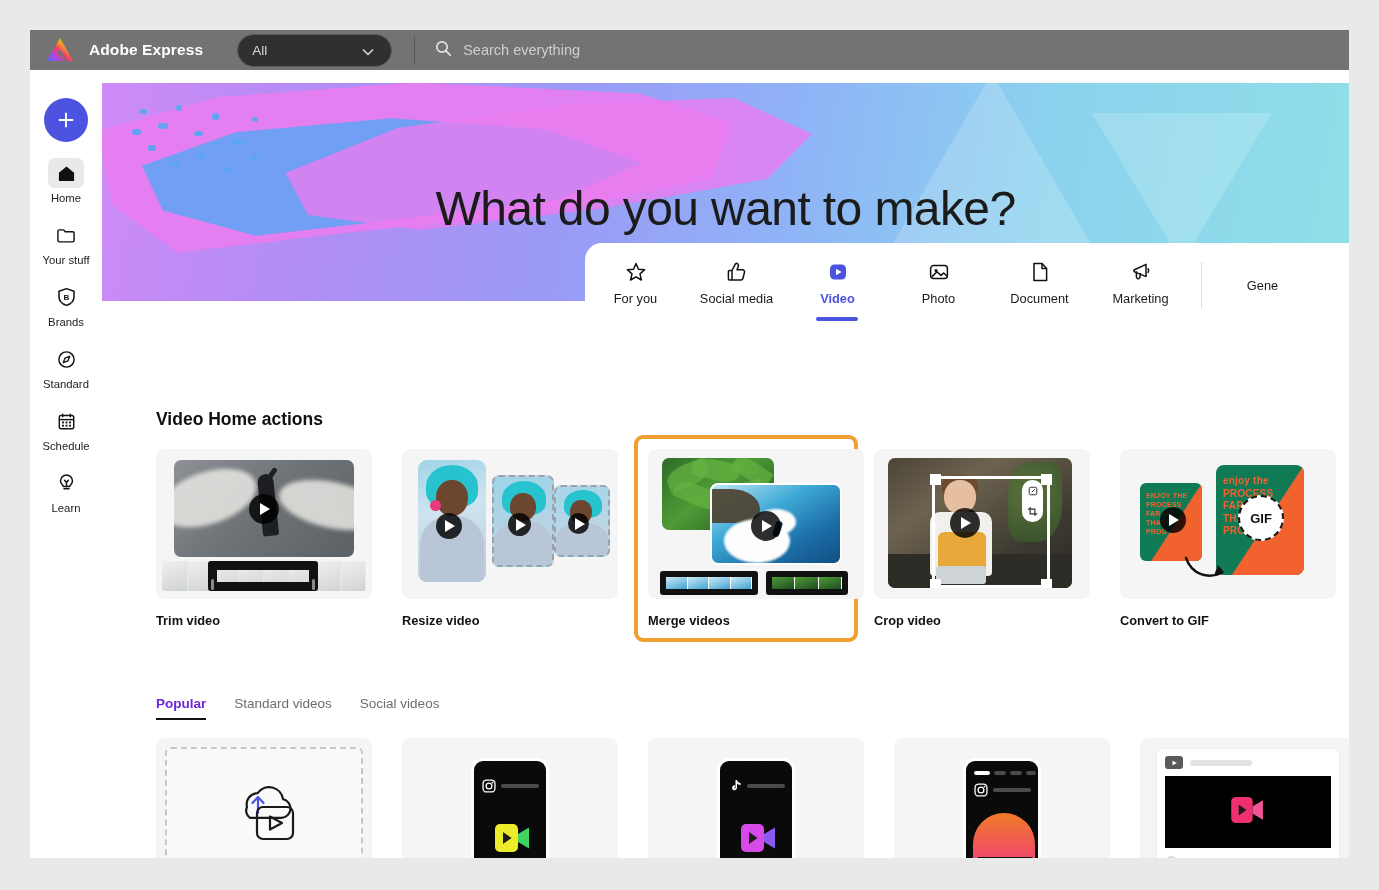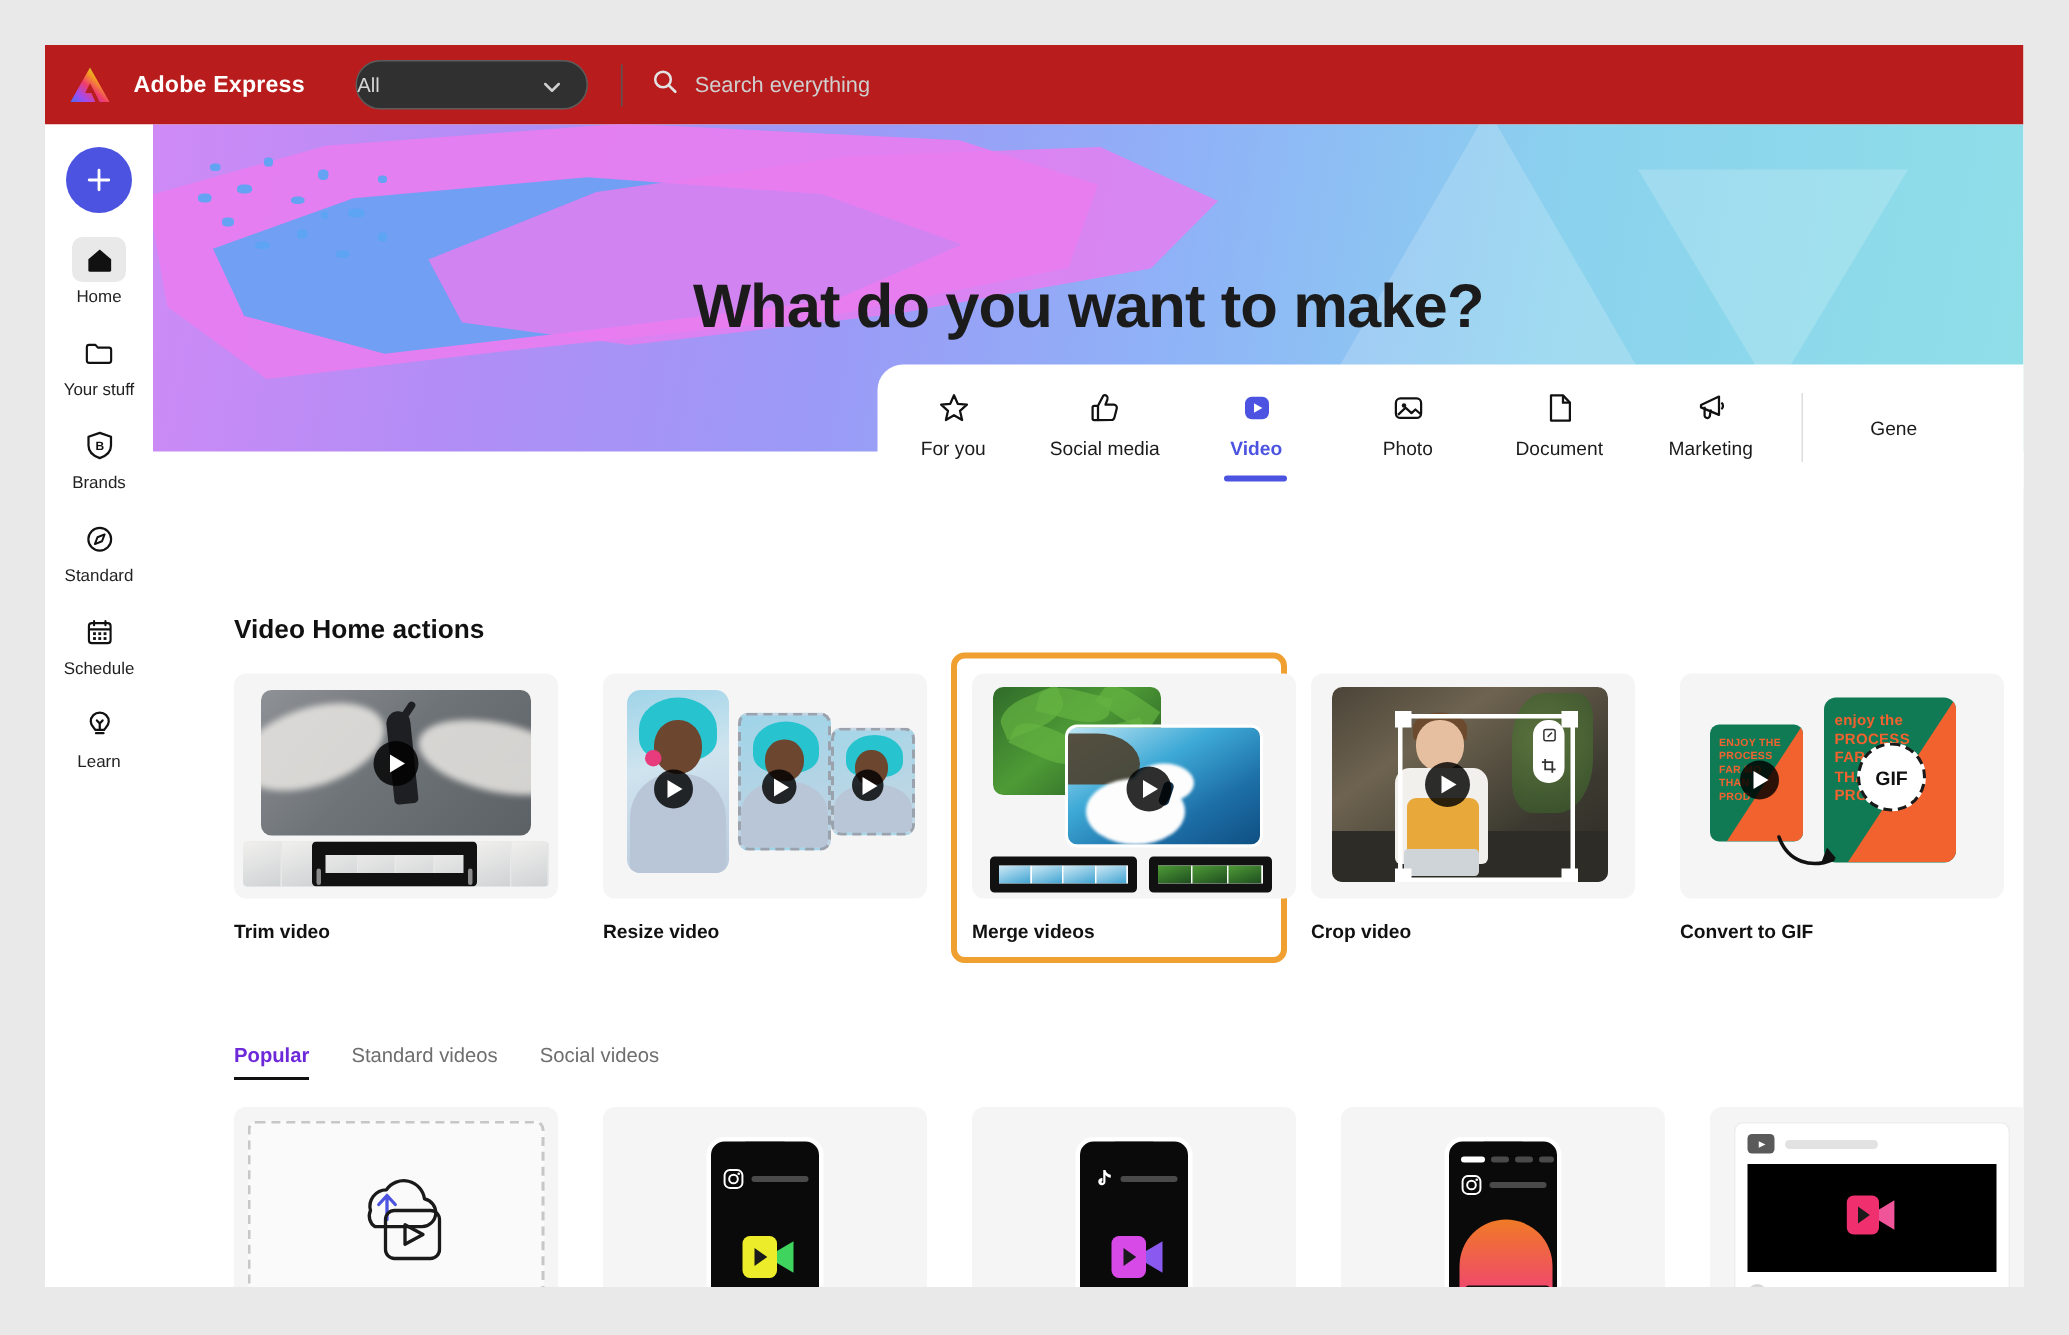--- a/index.html
+++ b/index.html
@@ -13,35 +13,35 @@
 
   
   .app {
     position: absolute; left: 30px; top: 30px;
     width: 1319px; height: 828px;
     background: #ffffff; overflow: hidden;
   }
 
   
   .topbar {
-    position: absolute; left: 0; top: 0; width: 1319px; height: 53px;
-    background: #b91c1c; display: flex; align-items: center;
+    position: absolute; left: 0; top: 0; width: 1319px; height: 40px;
+    background: #737373; display: flex; align-items: center;
   }
   .logo-wrap { margin-left: 13px; width: 34px; height: 34px;
     display: flex; align-items: center; justify-content: center; }
   .brand {
     color: #fff; font-size: 15.5px; font-weight: bold;
     margin-left: 12px; letter-spacing: .1px;
   }
   .scope-pill {
     margin-left: 34px; width: 155px; height: 33px; border-radius: 17px;
     background: #303030; border: 1px solid #5c5c5c;
     display: flex; align-items: center; position: relative;
   }
-  .scope-label { color: #d6d6d6; font-size: 13.5px; margin-left: 0; }
+  .scope-label { color: #d6d6d6; font-size: 13.5px; margin-left: 14px; }
   .chev { position: absolute; right: 16px; top: 10px; }
   .divider-v { width: 1px; height: 28px; background: #565656; margin-left: 22px; }
   .search-zone { display: flex; align-items: center; margin-left: 20px; flex: 1; }
   .search-ph { color: #cfcfcf; font-size: 14.5px; margin-left: 11px; }
 
   
   .rail {
     position: absolute; left: 0; top: 53px; width: 72px; height: 775px;
     background: #fff; display: flex; flex-direction: column; align-items: center;
     z-index: 5;
@@ -94,21 +94,21 @@
     opacity: .18;
   }
   .welcome-row {
     position: absolute; left: 0; right: 0; top: 62px;
     display: flex; align-items: center; justify-content: center; gap: 12px;
   }
   .welcome-txt { font-size: 17px; color: #1b1b1b; }
   .name-redact { width: 78px; height: 20px; border-radius: 10px; background: #eeeeee; }
   .hero-title {
     position: absolute; left: 0; right: 0; top: 98px; text-align: center;
-    font-size: 41px; font-weight: bold; color: #1b1b1b; letter-spacing: -.6px;
+    font-size: 48px; font-weight: normal; color: #1b1b1b; letter-spacing: -.6px;
   }
 
   
   .cat-bar {
     position: absolute; left: 555px; top: 213px; width: 780px; height: 83px;
     background: #fff; border-radius: 17px 17px 0 0;
     display: flex; align-items: center; overflow: hidden;
   }
   .cat {
     width: 101px; display: flex; flex-direction: column; align-items: center;

